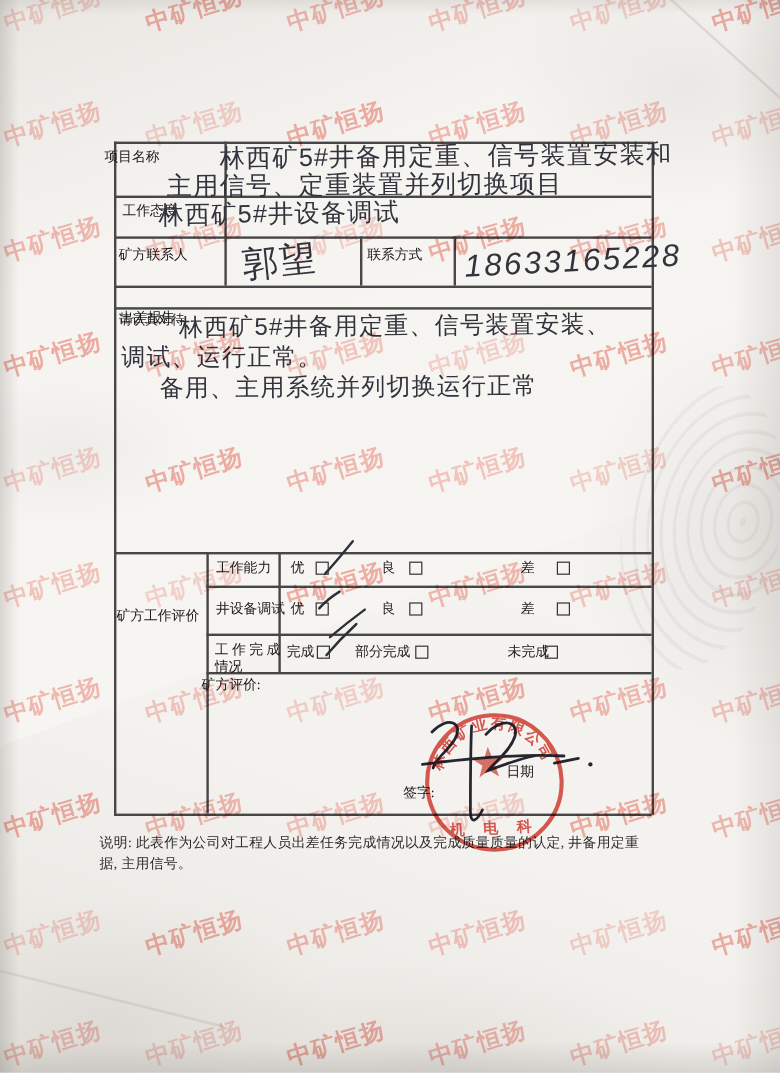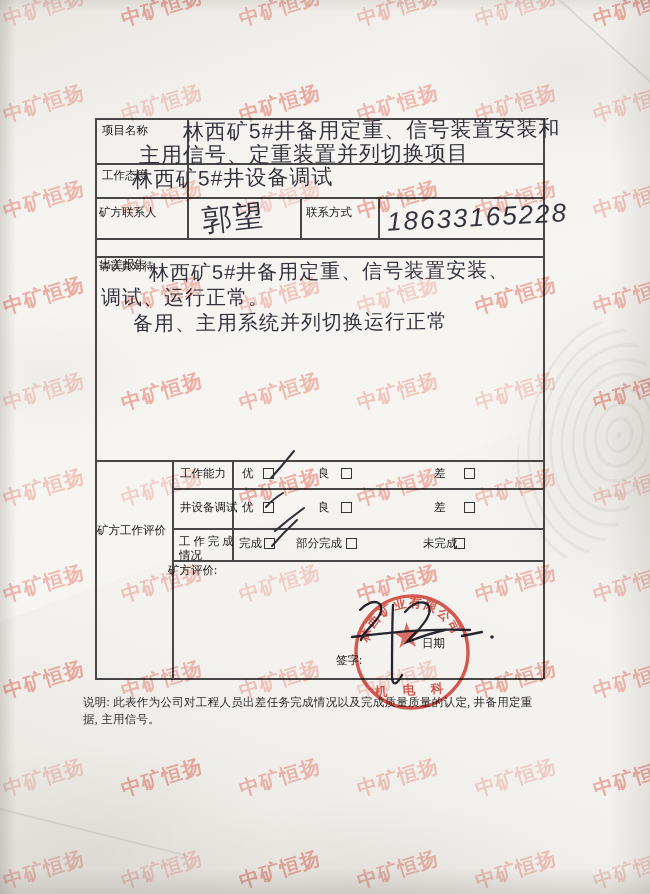--- a/index.html
+++ b/index.html
@@ -81,27 +81,27 @@
   <div class="hl" style="top:560px;left:172px;width:371px"></div>
   <div class="hl" style="top:678px;left:95px;width:448px"></div>
   <div class="vl" style="left:95px;top:118px;height:561px"></div>
   <div class="vl" style="left:543px;top:118px;height:561px"></div>
   <div class="vl" style="left:187px;top:118px;height:120px"></div>
   <div class="vl" style="left:300px;top:197px;height:41px"></div>
   <div class="vl" style="left:378px;top:197px;height:41px"></div>
   <div class="vl" style="left:172px;top:460px;height:218px"></div>
   <div class="vl" style="left:232px;top:460px;height:100px"></div>
 
-  <div class="plabel" style="left:102px;top:123px">项目名称</div>
+  <div class="plabel" style="left:87px;top:123px">项目名称</div>
   <div class="plabel" style="left:102px;top:168px">工作态度</div>
   <div class="plabel" style="left:99px;top:205px">矿方联系人</div>
   <div class="plabel" style="left:306px;top:205px">联系方式</div>
   <div class="plabel" style="left:100px;top:257px">出差报告</div>
   <div class="plabel" style="left:99px;top:259px;font-size:11px">请认真对待</div>
-  <div class="plabel" style="left:97px;top:523px">矿方工作评价</div>
+  <div class="plabel" style="left:97px;top:506px">矿方工作评价</div>
 
   <div class="plabel" style="left:180px;top:466px">工作能力</div>
   <div class="plabel" style="left:242px;top:466px">优</div>
   <span class="cbox" style="left:263px;top:468px"></span>
   <div class="plabel" style="left:318px;top:466px">良</div>
   <span class="cbox" style="left:341px;top:468px"></span>
   <div class="plabel" style="left:434px;top:466px">差</div>
   <span class="cbox" style="left:464px;top:468px"></span>
 
   <div class="plabel" style="left:180px;top:500px">井设备调试</div>

